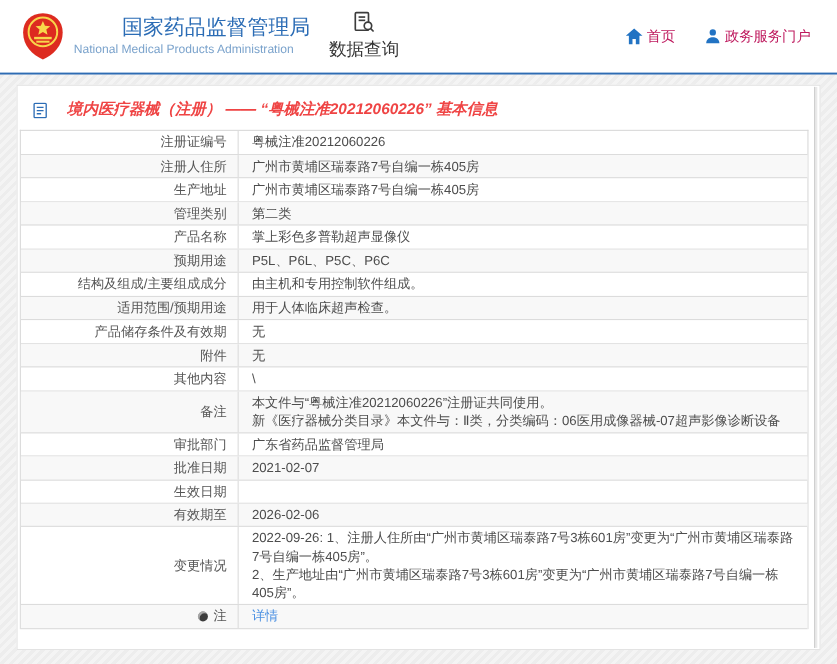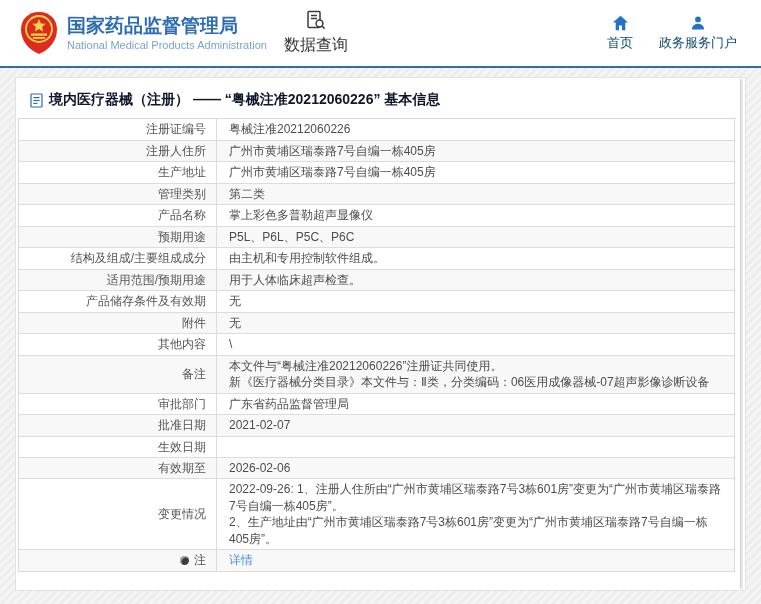--- a/index.html
+++ b/index.html
@@ -4,40 +4,40 @@
 <style>
   * { margin:0; padding:0; box-sizing:border-box; }
   html,body { width:761px; height:604px; overflow:hidden;
     font-family:"Liberation Sans","DejaVu Sans",sans-serif; background:#fff; }
 
   
   .site-header { height:66px; display:flex; align-items:center;
     padding:0 16px 0 20px; background:#fff; }
   .brand { display:flex; align-items:center; gap:9px; cursor:pointer; }
   .brand-emblem { flex:none; }
-  .brand-title { font-size:19px; font-weight:bold; color:#2b6cb5; line-height:1.15; }
+  .brand-title { font-size:19px; font-weight:normal; color:#2b6cb5; line-height:1.15;margin-left:44px; }
   .brand-subtitle { font-size:11px; color:#7ba3cc; margin-top:2px; }
   .data-query { display:flex; align-items:center; gap:5px; margin-left:17px;
     font-size:16px; color:#333; cursor:pointer;flex-direction:column; }
   .header-nav { margin-left:auto; display:flex; gap:26px; padding-right:8px; }
-  .nav-item { display:flex; flex-direction:column; align-items:center; gap:3px;
-    font-size:13px; color:#0c4a6e; text-decoration:none; cursor:pointer; }
+  .nav-item { display:flex; flex-direction:row; align-items:center; gap:3px;
+    font-size:13px; color:#be185d; text-decoration:none; cursor:pointer; }
   .accent-line { height:2px; background:#2e6cb3; }
 
   
   .page-area { height:536px; padding:9px 15px 0;
     background:#f1f1f1;
     background-image:repeating-linear-gradient(135deg,#ededed 0 3px,#f4f4f4 3px 6px); }
   .panel { background:#fff; border:1px solid #e3e3e3; height:514px;
     position:relative; padding-top:5px; }
   .panel-scrollbar { position:absolute; top:1px; bottom:1px; right:2px; width:3px;
     background:#e9e9e9; border-left:1px solid #cfcfcf; }
 
-  .page-title-row { display:flex; align-items:center; gap:6px;
-    padding:8px 14px 9px; font-size:14px; font-weight:bold; color:#0f172a; }
+  .page-title-row { display:flex; align-items:center; gap:18px;
+    padding:8px 14px 9px; font-size:14px; font-weight:bold; color:#ef4444;font-style:italic; }
   .doc-icon { flex:none; }
 
   
   .info-table { margin:0 10px 0 2px; border:1px solid #d9d9d9; border-bottom:none;
     background:#fff; }
   .row { display:flex; border-bottom:1px solid #dcdcdc; font-size:12px;
     color:#4d4d4d; min-height:21px; }
   .row:nth-child(even) { background:#f8f8f8; }
   .cell-label { flex:none; width:197px; display:flex; align-items:center;
     justify-content:flex-end; gap:3px; text-align:right; padding:2px 10px;

